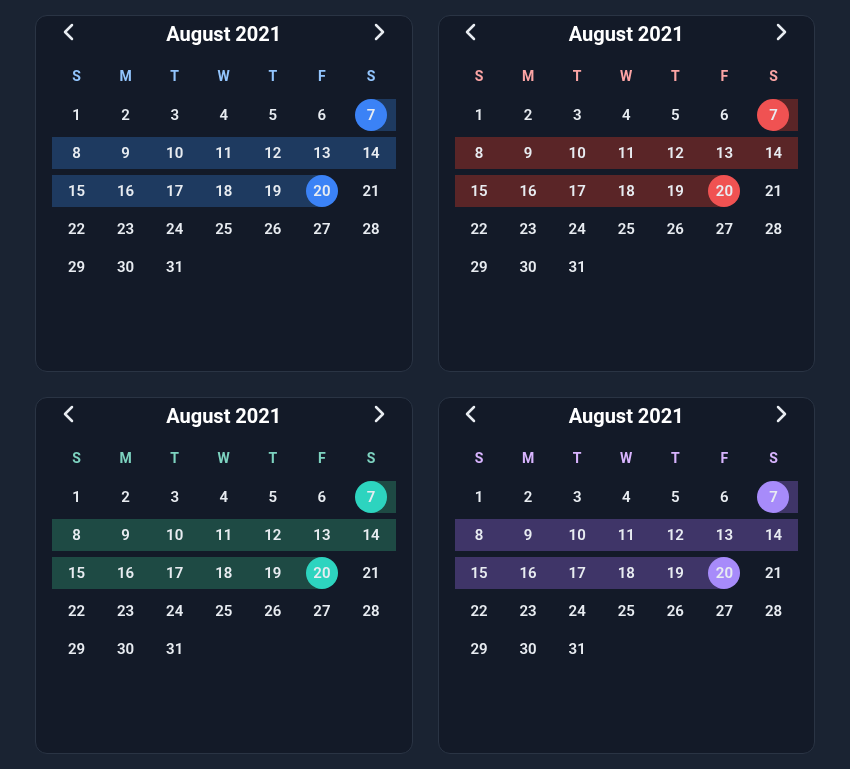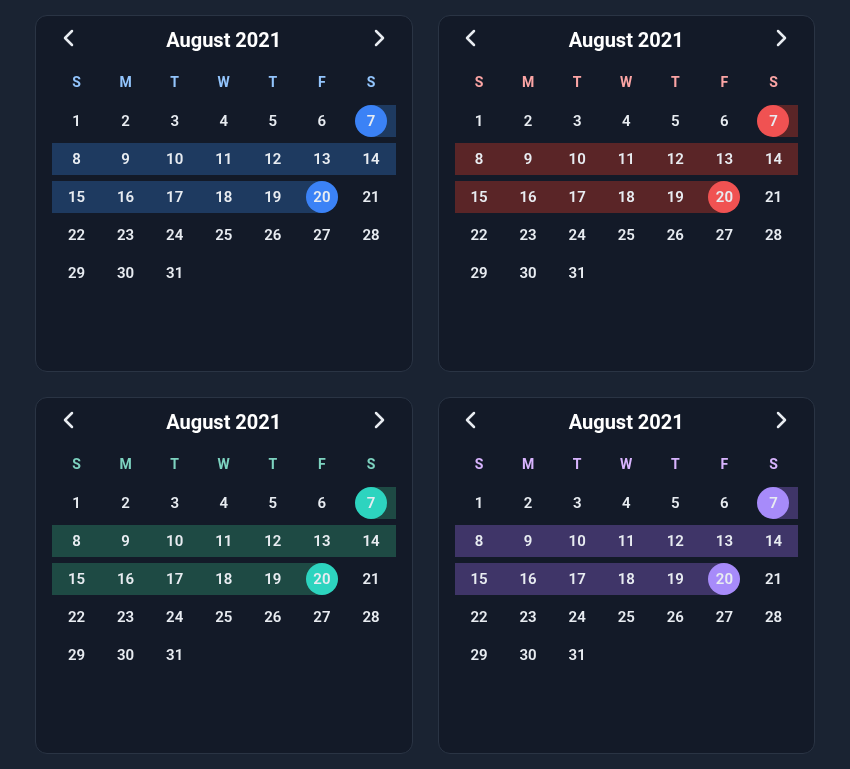--- a/index.html
+++ b/index.html
@@ -17,21 +17,21 @@
       grid-template-columns: 1fr 1fr;
       grid-template-rows: 1fr 1fr;
       gap: 25px;
       padding: 15px 35px;
     }
 
     .calendar {
       background: #131a28;
       border: 1px solid #2a3444;
       border-radius: 12px;
-      padding: 12px 16px;
+      padding: 6px 16px;
       color: #e8ecf1;
     }
 
     .header {
       display: flex;
       align-items: center;
       justify-content: space-between;
       margin-bottom: 16px;
       padding: 0 4px;
     }

